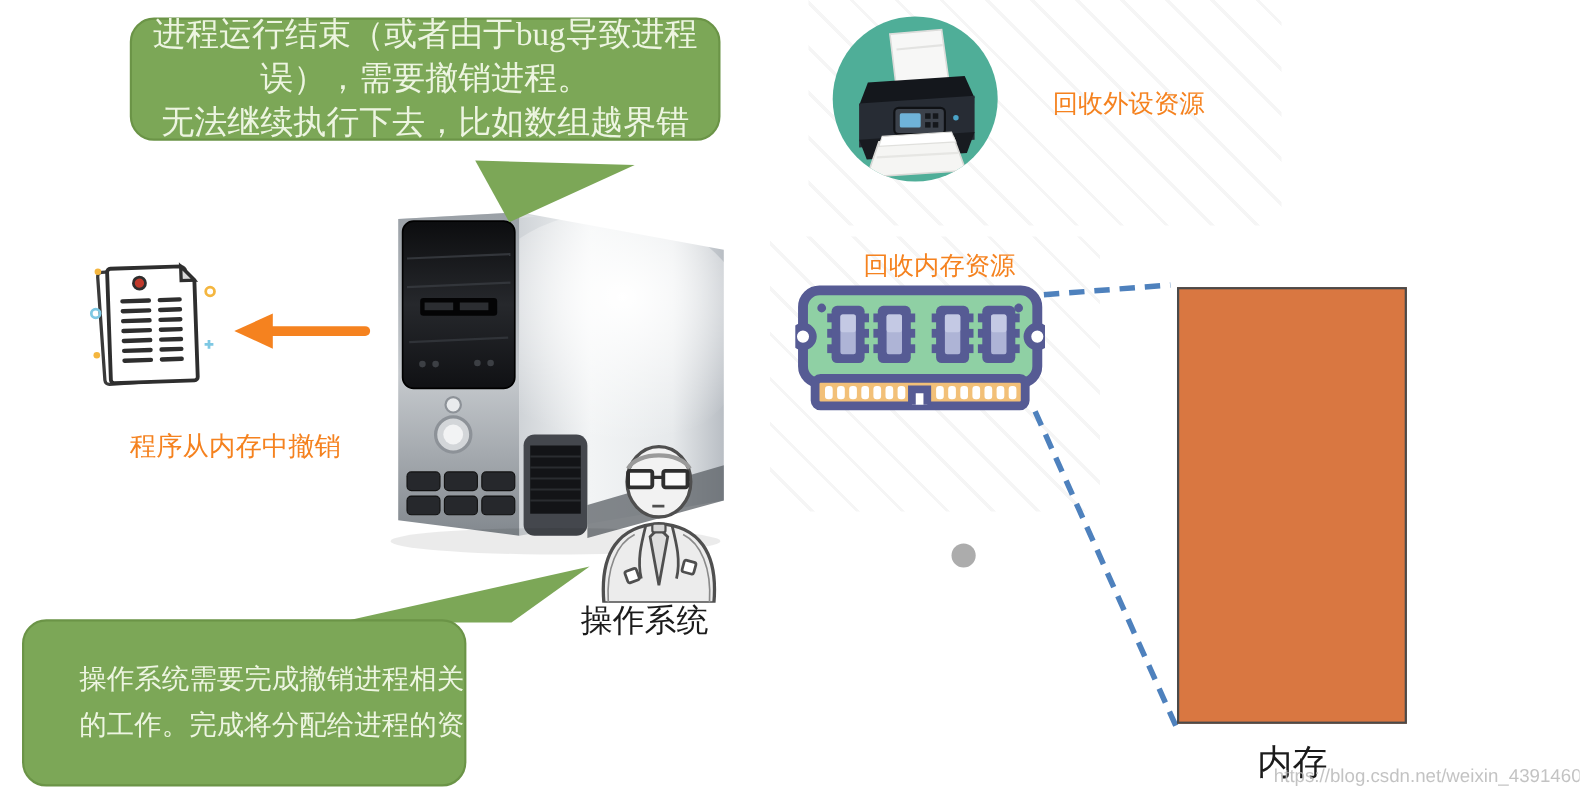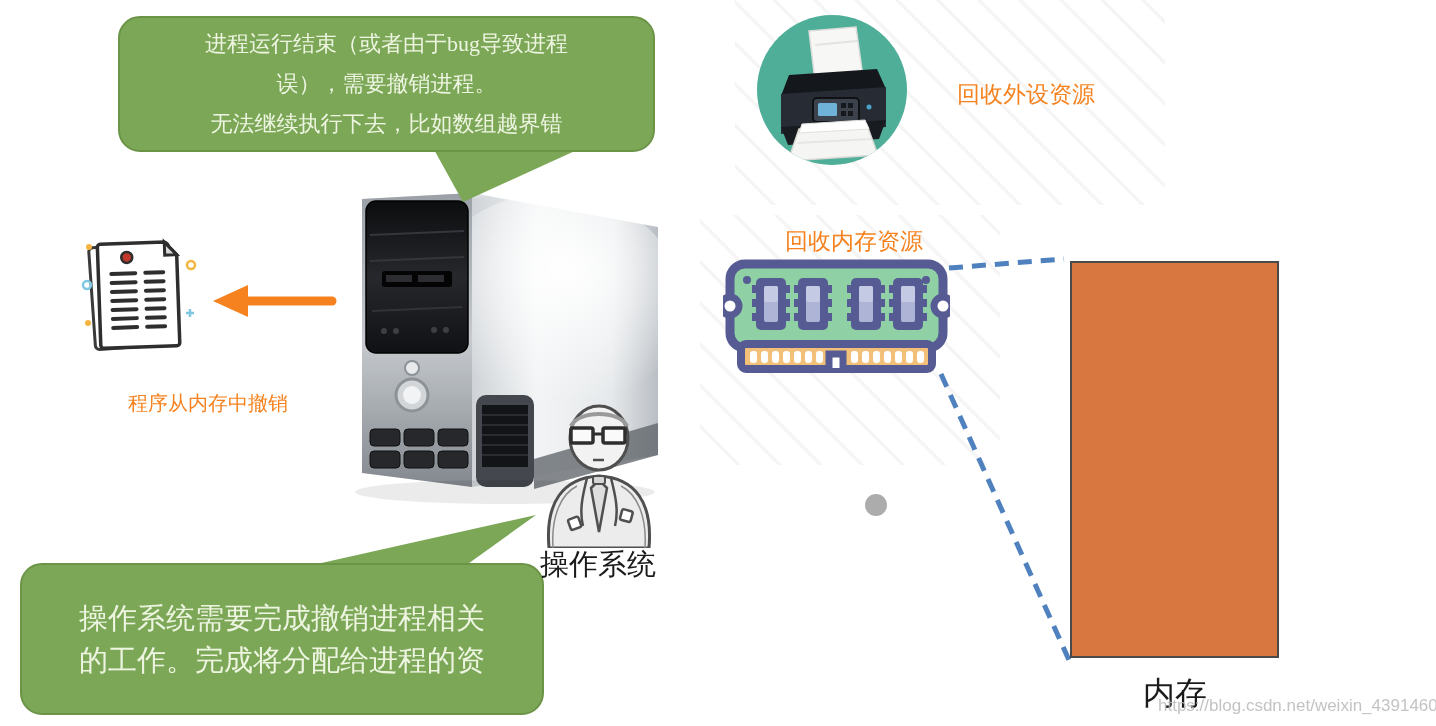--- a/index.html
+++ b/index.html
@@ -25,44 +25,44 @@
     border-radius:22px;
     color:#EDF5E1;
     font-family:"Liberation Serif",serif;
     text-align:center;
     display:flex;flex-direction:column;justify-content:center;
     box-sizing:border-box;
     z-index:4;
   }
   .bubble .line{white-space:nowrap;}
   #top-bubble{
-    left:118px;top:16px;width:537px;height:136px;
-    font-size:22px;line-height:40px;
+    left:118px;top:16px;width:537px;height:112px;
+    font-size:30px;line-height:40px;
   }
   #bottom-bubble{
-    left:20px;top:563px;width:524px;height:152px;
-    font-size:29px;line-height:42px;
+    left:20px;top:563px;width:404px;height:152px;
+    font-size:25px;line-height:42px;align-items:flex-end;
   }
   .orange-label{
     position:absolute;
     color:#F5821F;
     font-weight:normal;
     font-family:"Liberation Sans",sans-serif;
     white-space:nowrap;
     z-index:5;
   }
-  #program-label{left:128px;top:390px;font-size:20px;}
+  #program-label{left:118px;top:390px;font-size:24px;}
   #peripheral-label{left:957px;top:79px;font-size:23px;}
   #memory-recycle-label{left:785px;top:226px;font-size:23px;text-align:center;}
   .dark-label{
     position:absolute;color:#1b1b1b;
     font-family:"Liberation Serif",serif;
     white-space:nowrap;z-index:5;text-align:center;
   }
-  #os-label{left:528px;top:545px;width:140px;font-size:29px;text-align:center;}
+  #os-label{left:528px;top:545px;width:140px;font-size:29px;text-align:left;}
   #memory-label{left:1143px;top:672px;font-size:32px;}
   #memory-rect{
     left:1070px;top:261px;width:209px;height:397px;
     background:#D97741;border:2px solid #4a4a4a;box-sizing:border-box;
     z-index:3;
   }
   #printer-circle{
     left:757px;top:15px;width:150px;height:150px;border-radius:50%;
     background:#4FAE98;z-index:3;overflow:hidden;
   }

